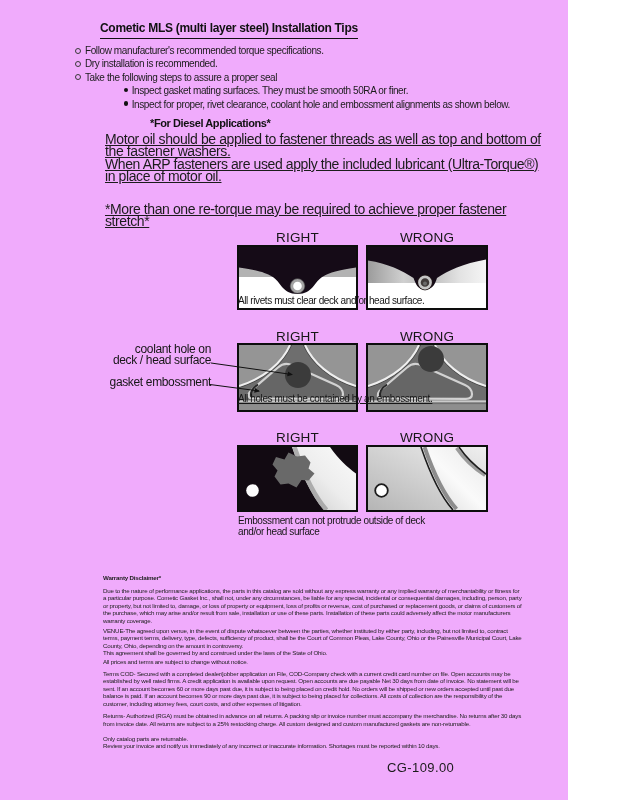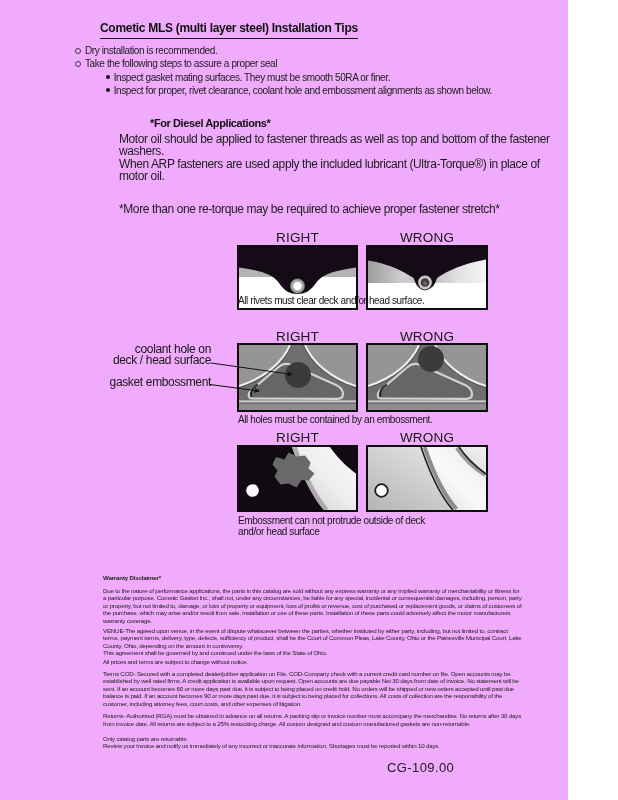--- a/index.html
+++ b/index.html
@@ -7,44 +7,48 @@
         font-family:"Liberation Sans","DejaVu Sans",sans-serif;color:#1c1c1c;}
   .abs{position:absolute;}
   .pre{white-space:pre-line;}
 
   .title{left:100px;top:21px;font-size:12px;font-weight:bold;letter-spacing:-0.3px;color:#111;
          border-bottom:1.6px solid #111;padding-bottom:2.5px;}
 
   .bullets{left:75px;top:44px;font-size:10px;letter-spacing:-0.4px;line-height:13.4px;width:520px;}
   .brow{display:flex;align-items:flex-start;}
   .m1{flex:0 0 auto;width:4px;height:4px;border:1px solid #3a3a3a;border-radius:50%;margin:3.5px 4px 0 0;}
-  .sub{margin-left:31px;}
+  .sub{margin-left:49px;}
   .m2{flex:0 0 auto;width:4.2px;height:4.2px;background:#111;border-radius:50%;margin:3.8px 3.5px 0 0;}
 
   .dhead{left:113px;top:117px;font-size:11px;font-weight:bold;letter-spacing:-0.4px;color:#111;margin-left:37px;}
-  .body-par{left:119px;font-size:12px;letter-spacing:-0.4px;line-height:12.3px;width:440px;}
+  .body-par{left:105px;font-size:14px;letter-spacing:-0.4px;line-height:12.3px;width:440px;text-decoration:underline;}
 
   .dg-label{font-size:13.5px;letter-spacing:0.2px;color:#161616;text-align:center;font-weight:400;}
   .panel{border:2px solid #0d0d0d;background:#fff;}
   .panel svg{display:block;}
   .caption{font-size:10px;letter-spacing:-0.4px;color:#161616;line-height:11px;}
   .side-label{font-size:12px;letter-spacing:-0.35px;color:#161616;text-align:right;line-height:11.3px;width:125px;left:86px;}
 
   .legal{font-size:6.2px;letter-spacing:-0.2px;line-height:7.5px;width:420px;left:103px;color:#222;}
   .legal-head{font-weight:bold;}
   .doccode{left:387px;top:760px;font-size:13px;letter-spacing:0.4px;color:#1a1a1a;}
 </style>
 </head>
 <body>
 
 <div class="page">
 
   <div class="abs title">Cometic MLS (multi layer steel) Installation Tips</div>
 
   <div class="abs bullets">
+    <div class="brow">
+      <span class="m1"></span>
+      <span>Follow manufacturer's recommended torque specifications.</span>
+    </div>
     <div class="brow">
       <span class="m1"></span>
       <span>Dry installation is recommended.</span>
     </div>
     <div class="brow">
       <span class="m1"></span>
       <span>Take the following steps to assure a proper seal</span>
     </div>
     <div class="brow sub">
       <span class="m2"></span>
@@ -139,21 +143,21 @@
   <svg class="abs" style="left:115px;top:340px;" width="195" height="62" viewBox="0 0 195 62">
     <defs>
       <marker id="ah" markerWidth="6" markerHeight="6" refX="4.5" refY="3" orient="auto">
         <path d="M0,0.6 L5.5,3 L0,5.4 Z" fill="#111"></path>
       </marker>
     </defs>
     <path d="M96,23 L177,34.5" stroke="#111" stroke-width="1" fill="none" marker-end="url(#ah)"></path>
     <path d="M95,44.5 L144,51" stroke="#111" stroke-width="1" fill="none" marker-end="url(#ah)"></path>
   </svg>
 
-  <div class="abs caption" style="left:238px;top:414px;">All holes must be contained by an embossment.</div>
+  <div class="abs caption" style="left:238px;top:393px;text-decoration:underline;">All holes must be contained by an embossment.</div>
 
   <div class="abs dg-label" style="left:237px;top:430px;width:121px;">RIGHT</div>
   <div class="abs dg-label" style="left:366px;top:430px;width:122px;">WRONG</div>
 
   <div class="abs panel" style="left:237px;top:445px;">
     <svg width="117" height="63" viewBox="0 0 117 63">
       <defs>
         <linearGradient id="g3r" x1="0" y1="1" x2="1" y2="0">
           <stop offset="0" stop-color="#c9c9c9"></stop>
             <stop offset="0.5" stop-color="#ededed"></stop>

